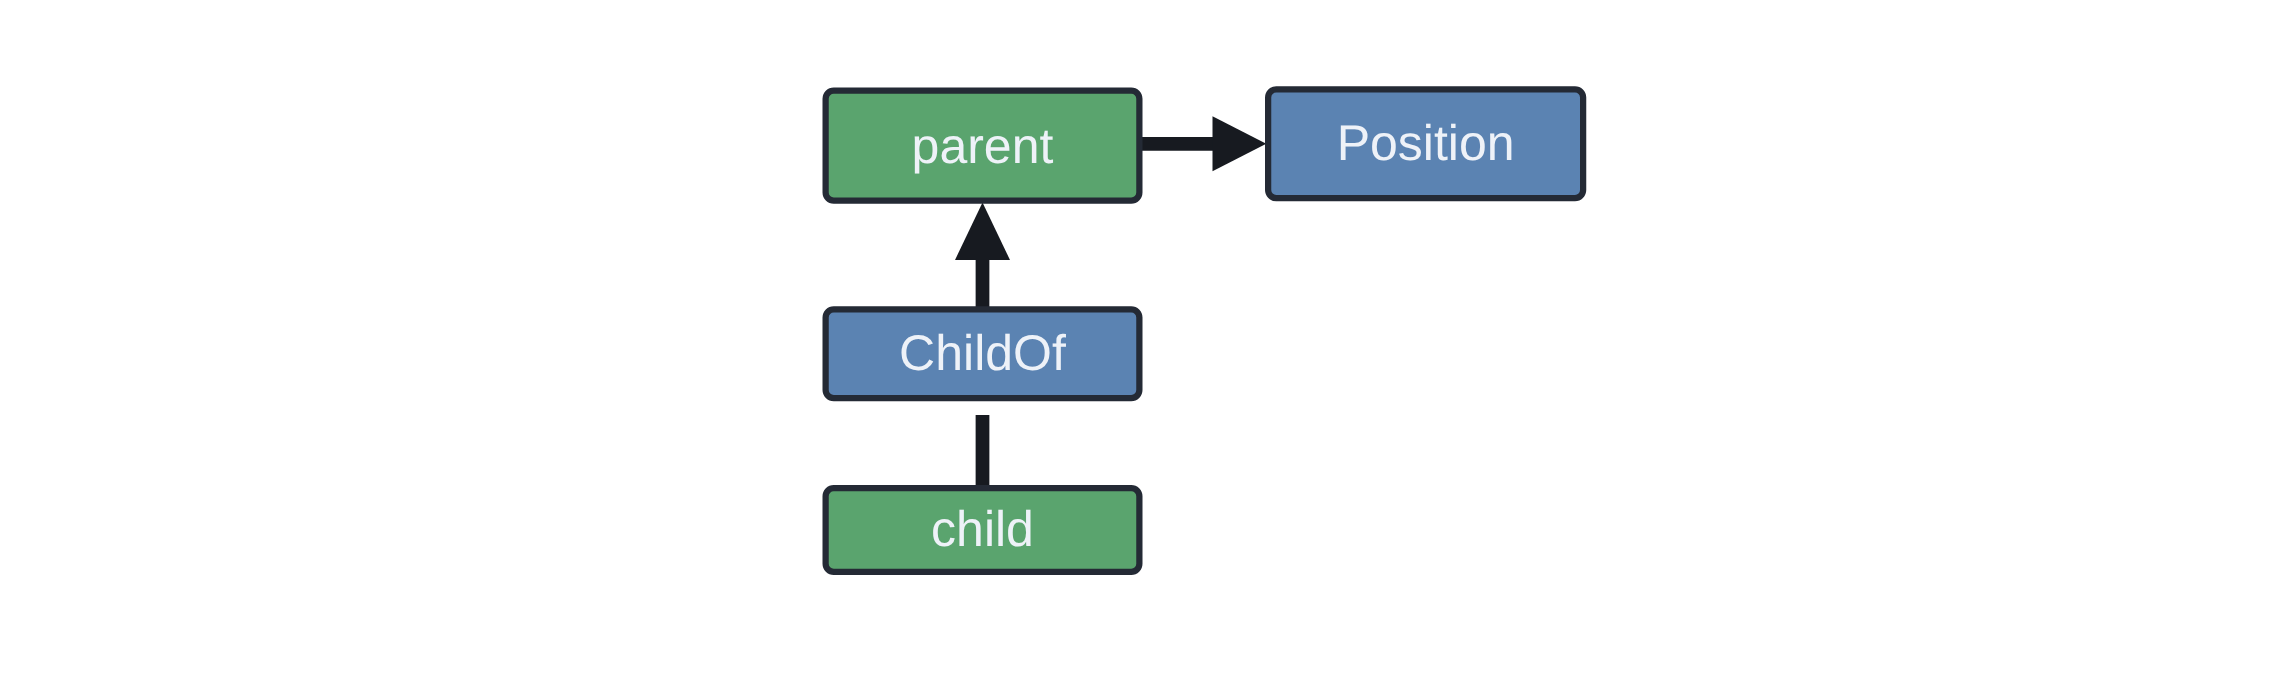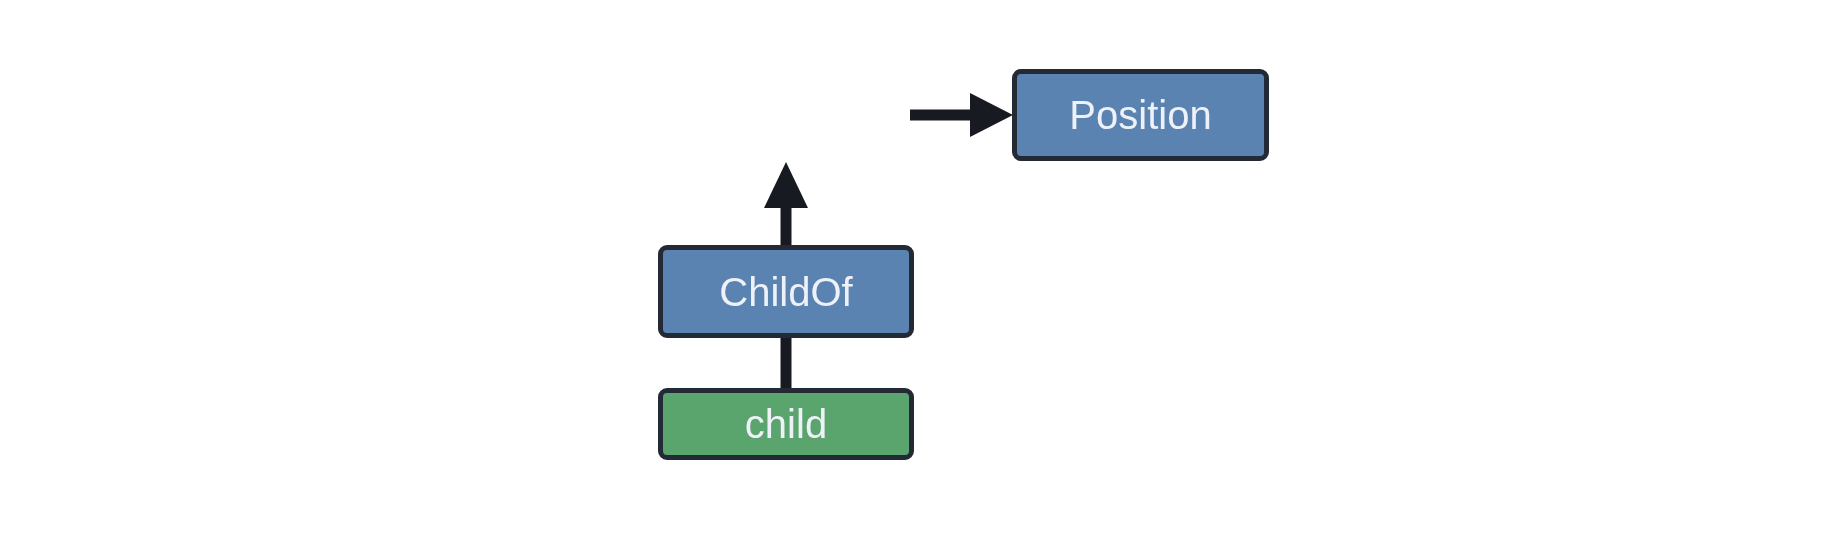--- a/index.html
+++ b/index.html
@@ -33,21 +33,21 @@
     font-size: 40px;
     line-height: 1;
     z-index: 1;
     user-select: none;
   }
   .node.entity { background: var(--entity, #5aa46e); }
   .node.component { background: var(--component, #5b83b2); }
 
   #node-parent   { left: 658px;  top: 70px;  width: 256px; height: 93px; }
   #node-position { left: 1012px; top: 69px;  width: 257px; height: 92px; }
-  #node-childof  { left: 658px;  top: 245px; width: 256px; height: 93px; }
+  #node-childof  { left: 658px;  top: 245px; width: 256px; height: 76px; }
   #node-child    { left: 658px;  top: 388px; width: 256px; height: 72px; }
 
   .edge-stroke {
     stroke: var(--arrow, #171a20);
     stroke-width: 11;
     fill: none;
   }
   .edge-head {
     fill: var(--arrow, #171a20);
     stroke: none;
@@ -68,20 +68,23 @@
     <g>
       <line class="edge-stroke" x1="786" y1="250" x2="786" y2="205"></line>
       <polygon class="edge-head" points="764,208 808,208 786,162"></polygon>
     </g>
 
     <g>
       <line class="edge-stroke" x1="786" y1="332" x2="786" y2="395"></line>
     </g>
   </svg>
 
+  <div id="node-parent" class="node entity">
+    <span>parent</span>
+  </div>
 
   <div id="node-position" class="node component">
     <span>Position</span>
   </div>
 
   <div id="node-childof" class="node component">
     <span>ChildOf</span>
   </div>
 
   <div id="node-child" class="node entity">

